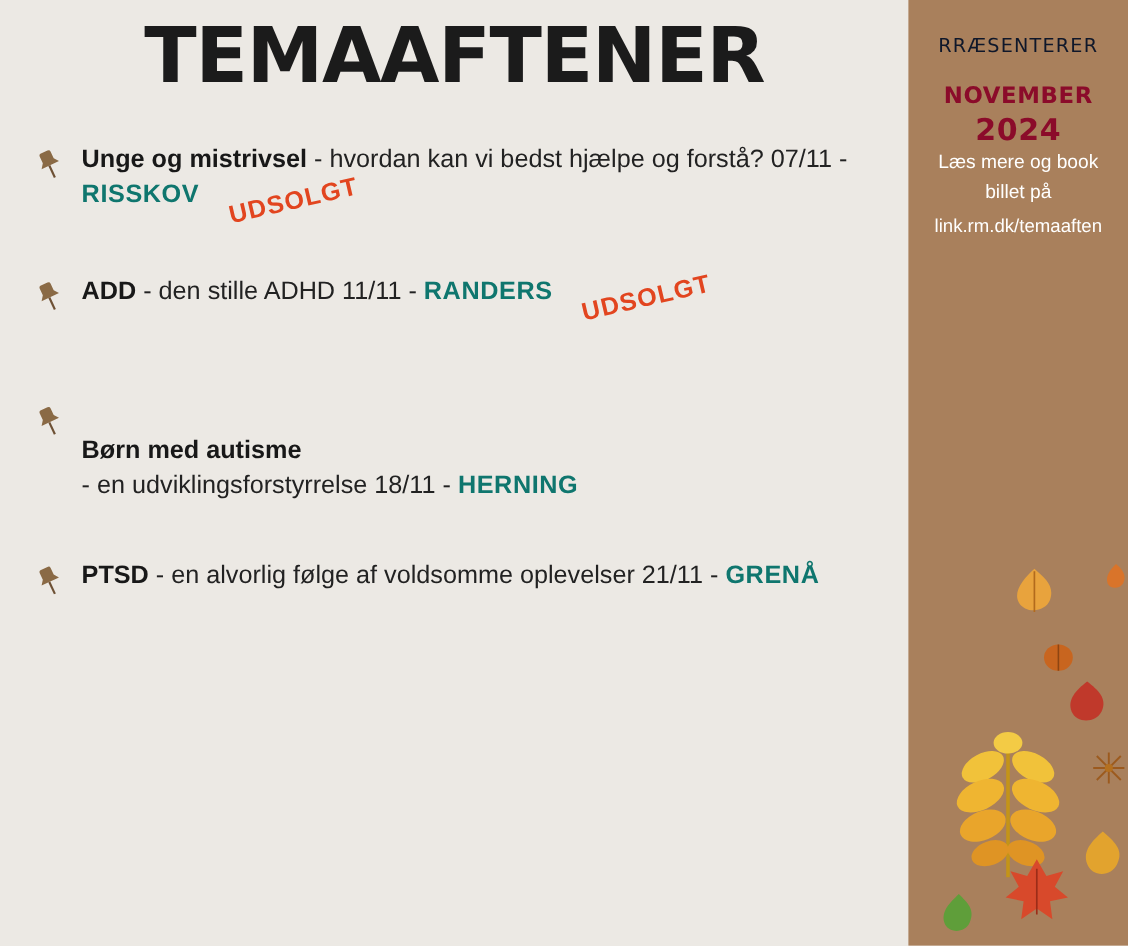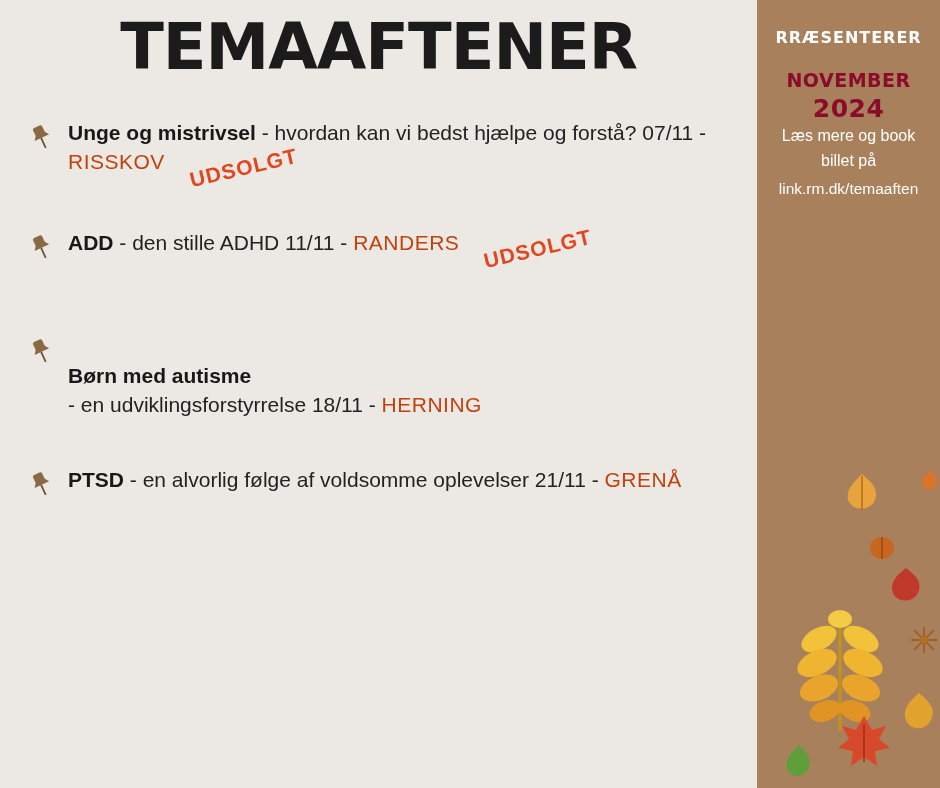--- a/index.html
+++ b/index.html
@@ -59,22 +59,22 @@
     font-size: 21px;
     color: #222222;
     line-height: 1.38;
   }
   .ev-line .b {
     font-weight: bold;
     color: #181818;
     text-align: right;
   }
   .city {
-    color: #c2410c;
-    font-weight: normal;
+    color: #0f766e;
+    font-weight: bold;
     letter-spacing: 0.5px;
   }
   .soldout {
     display: inline-block;
     color: #e2451f;
     font-weight: bold;
     font-size: 21px;
     letter-spacing: 1px;
     transform: rotate(-13deg);
     margin-left: 18px;
@@ -95,23 +95,23 @@
     font-family: "DejaVu Sans", sans-serif;
     font-weight: bold;
     font-size: 28px;
     color: #8b0b2a;
     line-height: 1.2;
     padding-top: 22px;
     letter-spacing: 0.5px;
   }
   .presents {
     font-family: "DejaVu Sans", sans-serif;
-    font-weight: bold;
+    font-weight: normal;
     font-size: 16px;
-    color: #ffffff;
+    color: #0f172a;
     letter-spacing: 1px;
     margin-top: 28px;
   }
   .month {
     font-family: "DejaVu Sans", sans-serif;
     font-weight: bold;
     font-size: 19px;
     color: #8b0b2a;
     margin-top: 22px;
     line-height: 1.25;

